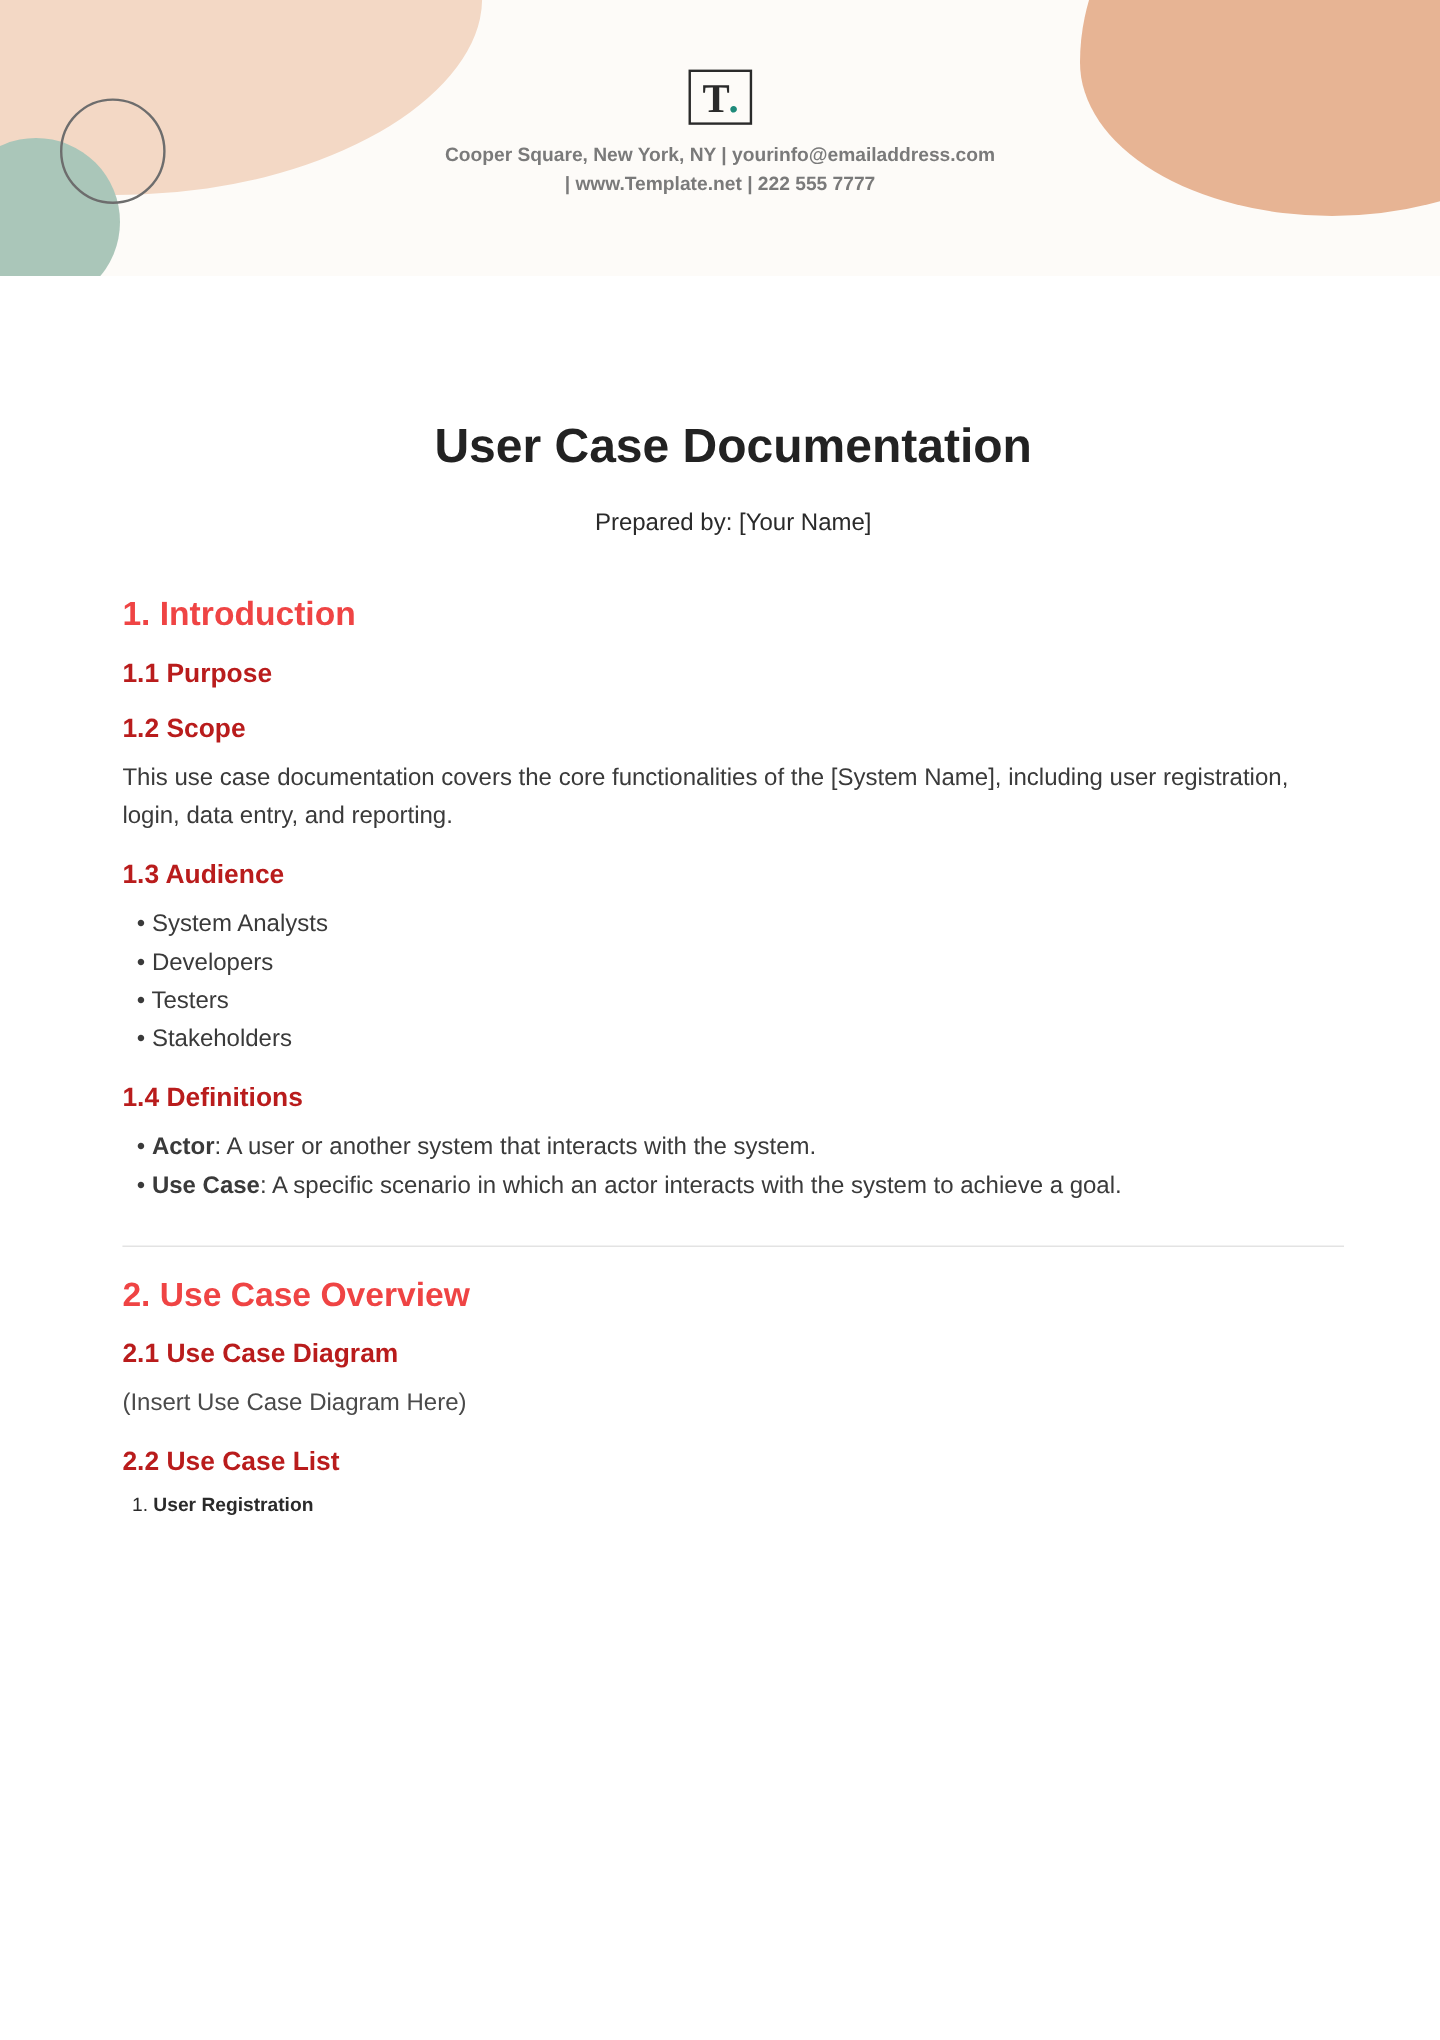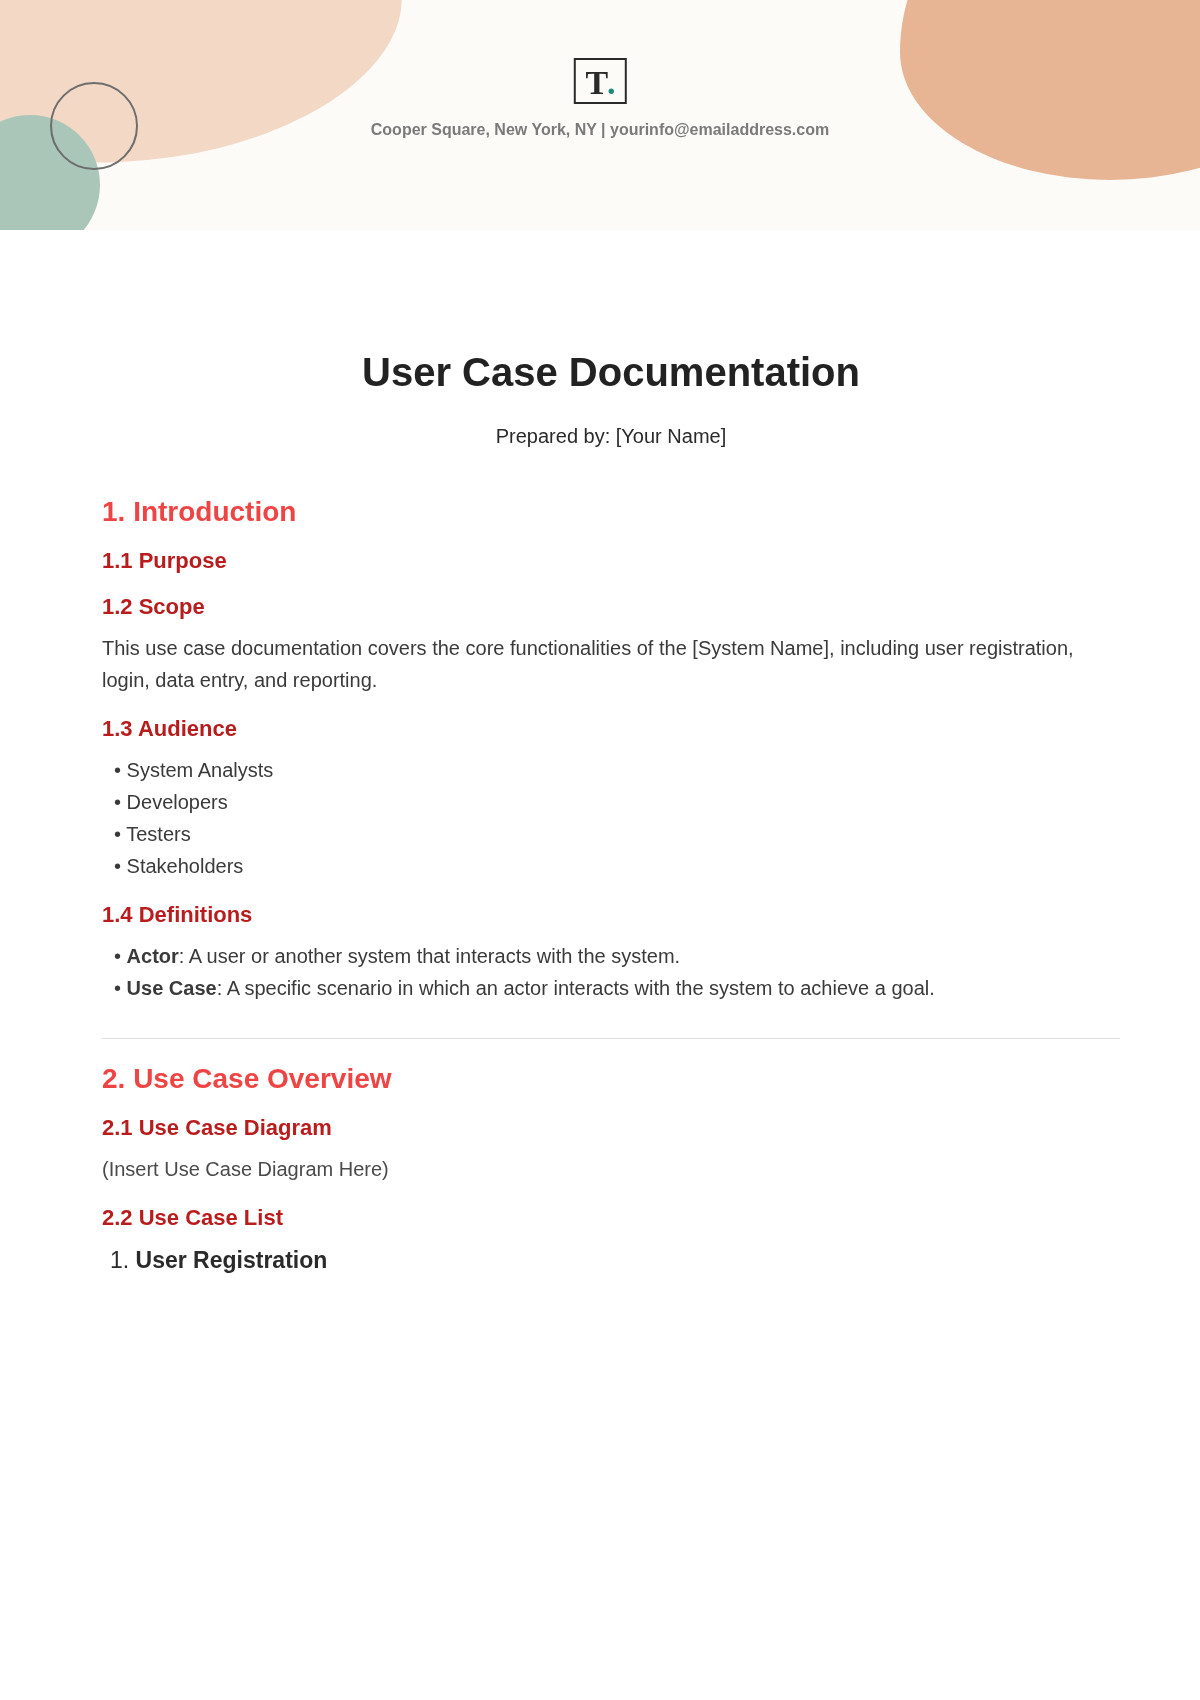--- a/index.html
+++ b/index.html
@@ -129,40 +129,41 @@
   border-top: 1px solid #ddd;
   margin: 34px 0 24px 0;
 }
 .italic { color: #4a4a4a; }
 ol.numbered {
   list-style: none;
   padding-left: 8px;
   margin-top: 4px;
 }
 ol.numbered li {
-  font-size: 23px;
+  font-size: 16px;
   line-height: 1.5;
 }
 .li-num { display: inline; }
 .li-strong { font-weight: 700; }
 </style>
 </head>
 <body>
 
 <div class="header">
   <div class="blob blob-tl"></div>
   <div class="blob blob-tr"></div>
   <div class="blob blob-l-teal"></div>
   <div class="circle-outline"></div>
   <div class="logo-wrap">
     <div class="logo-box">
       <span>T</span><span class="logo-dot">.</span>
     </div>
     <div class="contact">
       <div>Cooper Square, New York, NY  |  yourinfo@emailaddress.com</div>
+      <div>|  www.Template.net  |  222 555 7777</div>
     </div>
   </div>
 </div>
 
 <div class="content">
 
   <div class="title">User Case Documentation</div>
 
   <div class="byline">
     <span>Prepared by: </span><span class="name">[Your Name]</span>

